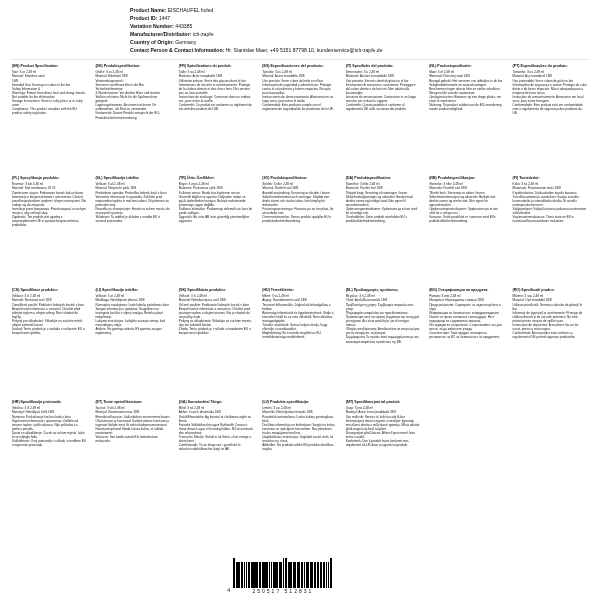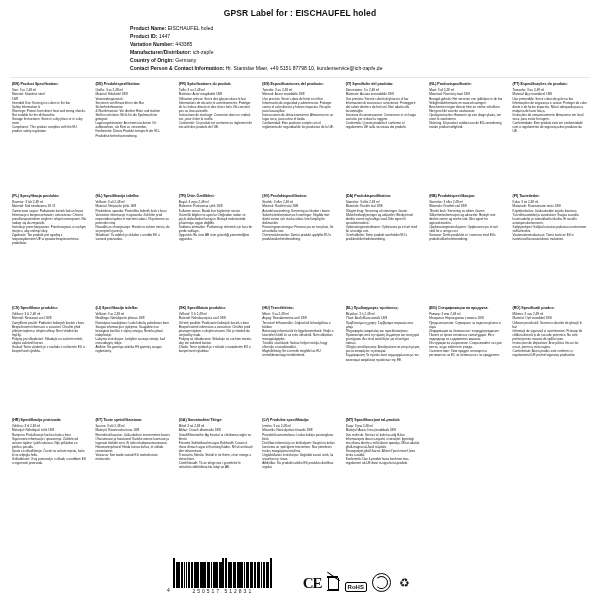--- a/index.html
+++ b/index.html
@@ -171,21 +171,20 @@
     font-size: 12px;
     line-height: 17px;
     text-align: center;
   }
 </style>
 </head>
 <body>
 
 <div class="page">
 
-  <div class="title">GPSR Label for : EISCHAUFEL holed</div>
 
   <div class="header-block">
     <div class="header-row"><span class="hlabel">Product Name:</span> <span>EISCHAUFEL holed</span></div>
     <div class="header-row"><span class="hlabel">Product ID:</span> <span>1447</span></div>
     <div class="header-row"><span class="hlabel">Variation Number:</span> <span>443385</span></div>
     <div class="header-row"><span class="hlabel">Manufacturer/Distributor:</span> <span>ich-zapfe</span></div>
     <div class="header-row"><span class="hlabel">Country of Origin:</span> <span>Germany</span></div>
     <div class="header-row"><span class="hlabel">Contact Person &amp; Contact Information:</span> <span>Hr. Stanislav Maer, +49 5151 87798 10, kundenservice@ich-zapfe.de</span></div>
   </div>
 
@@ -495,29 +494,15 @@
             <div class="bar" style="width: 0.8px; height: 26px;"></div>
             <div class="bar" style="width: 0.8px; height: 26px;"></div>
             <div class="bar" style="width: 1.1px; height: 26px;"></div>
             <div class="bar" style="width: 1.6px; height: 26px;"></div>
             <div class="bar" style="width: 1.1px; height: 30px;"></div>
             <div class="bar" style="width: 0.8px; height: 30px;"></div>
           </div>
         <div class="bc-digits">250517    512831</div>
       </div>
     </div>
-    <div class="marks">
-      <div class="mark-ce">CE</div>
-      <div class="mark-weee">
-        <div class="weee-lid"></div>
-        <div class="weee-bin"></div>
-        <div class="weee-cross"></div>
-        <div class="weee-bar"></div>
-      </div>
-      <div class="mark-rohs">RoHS</div>
-      <div class="mark-circle">
-          <div class="circ-arrow"></div>
-        </div>
-      <div class="mark-recycle">♻</div>
-    </div>
   </div>
 
 </div>
 
 </body></html>

